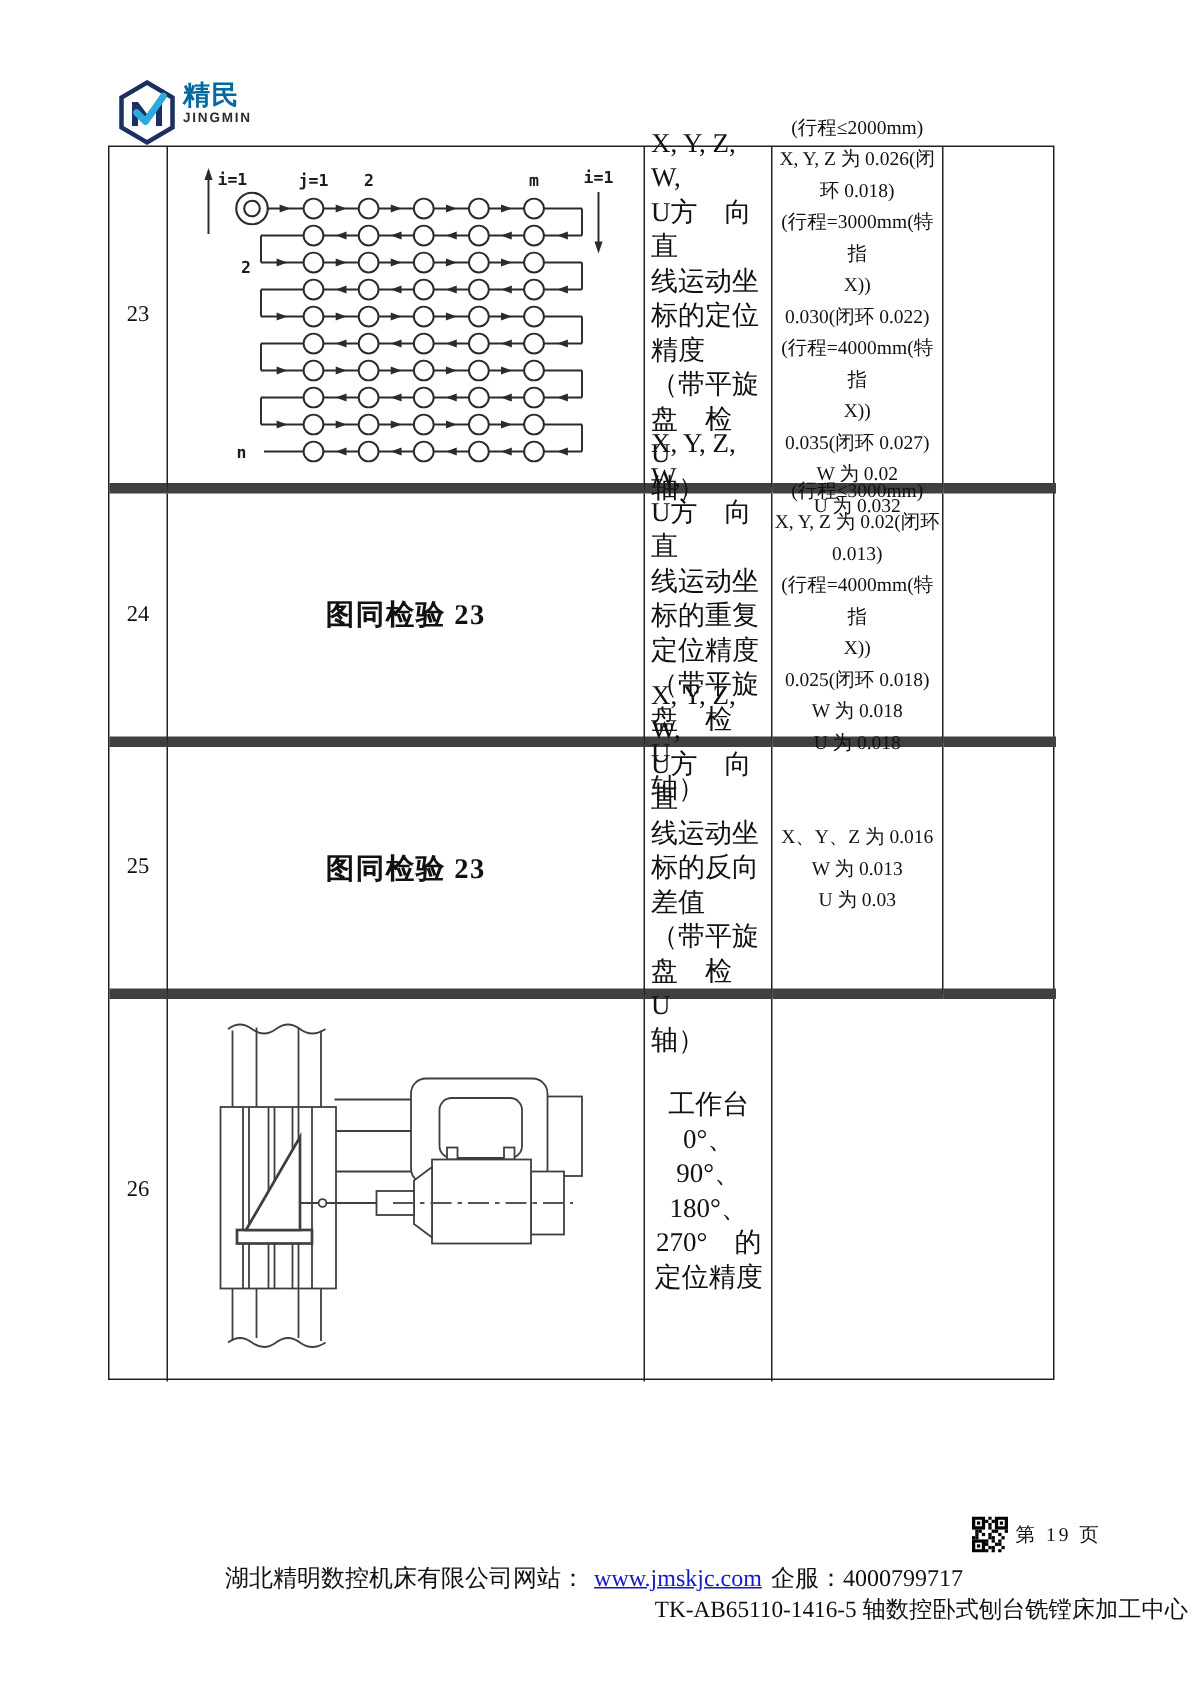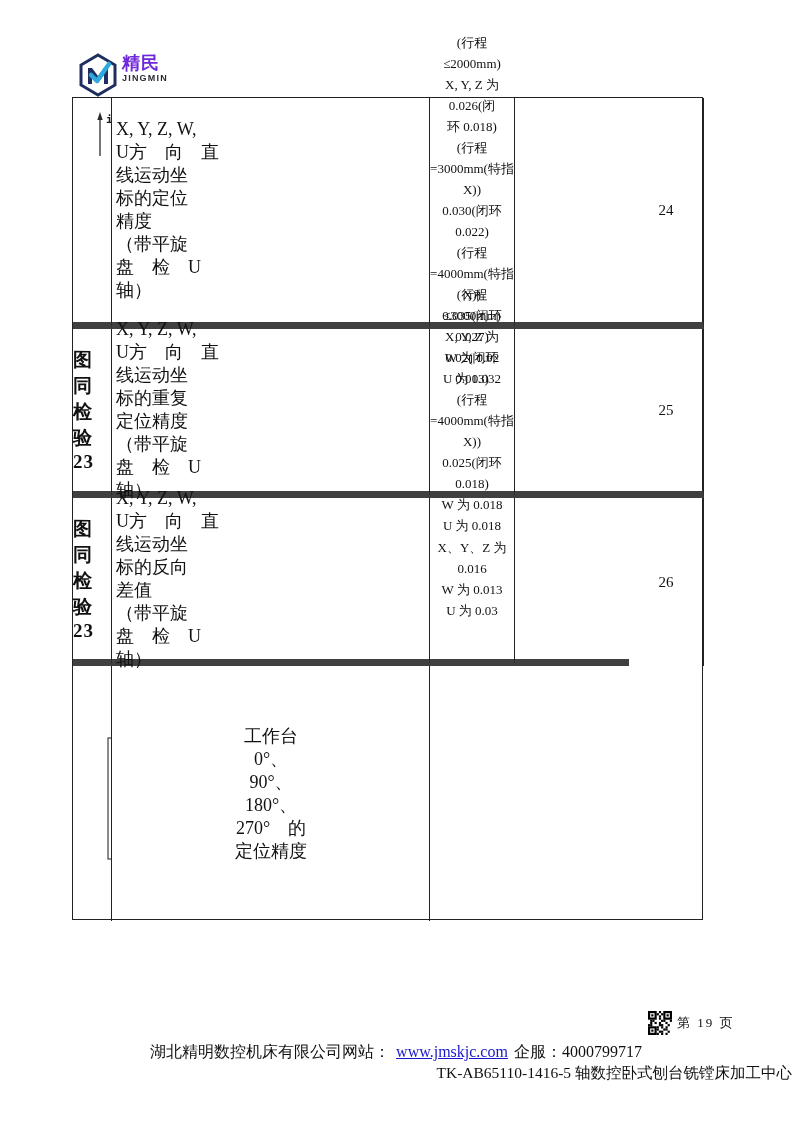--- a/index.html
+++ b/index.html
@@ -4,37 +4,37 @@
 <style>
   html,body{margin:0;padding:0;}
   body{
     width:800px;height:1131px;position:relative;background:#ffffff;
     font-family:"Liberation Serif","DejaVu Serif",serif;color:#111;
     overflow:hidden;
   }
   
   .logo{position:absolute;left:78px;top:53px;display:flex;align-items:flex-start;}
   .logo-text{margin-left:4px;}
-  .brand-cn{font-size:18px;font-weight:bold;color:#6d28d9;letter-spacing:1px;line-height:20px;font-family:"Liberation Sans","DejaVu Sans",sans-serif;}
+  .brand-cn{font-size:18px;font-weight:bold;color:#0369a1;letter-spacing:1px;line-height:20px;font-family:"Liberation Sans","DejaVu Sans",sans-serif;}
   .brand-en{font-size:9px;font-weight:bold;color:#2a2a33;letter-spacing:1.2px;line-height:10px;font-family:"Liberation Sans","DejaVu Sans",sans-serif;}
   
   .spec-table{
     position:absolute;left:72px;top:97px;width:631px;height:823px;
     display:grid;
     grid-template-columns:39px 318px 85px 114px 75px;
     grid-template-rows:231px 169px 168px 255px;
     border:1px solid #222;box-sizing:border-box;
   }
   .cell{border-right:1px solid #222;border-bottom:7px solid #404040;box-sizing:border-box;position:relative;}
   .cell.last-col{border-right:none;}
   .cell.last-row{border-bottom:none;}
   .no-cell{display:flex;align-items:center;justify-content:center;font-size:15px;}
   .diagram-cell{overflow:hidden;}
   .diagram-cell svg{position:absolute;left:0;top:0;}
-  .caption-cell{display:flex;align-items:center;justify-content:flex-start;}
+  .caption-cell{display:flex;align-items:center;justify-content:center;}
   .diagram-caption{font-size:19px;font-weight:bold;letter-spacing:1px;}
   .desc-cell{display:flex;align-items:center;}
   .desc{white-space:pre-line;font-size:18px;line-height:23px;padding:0 3px 0 4px;width:100%;}
   .vals-cell{display:flex;align-items:center;justify-content:center;}
   .vals{white-space:pre-line;font-size:13px;line-height:21px;text-align:center;width:100%;}
   .serp-label{font:bold 11px "DejaVu Sans Mono","Liberation Mono",monospace;fill:#1d1d1d;}
   
   .footer-line1{position:absolute;left:0;top:1042px;width:792px;text-align:center;font-size:16px;}
   .footer-line1 .website{color:#1717c9;text-decoration:underline;cursor:pointer;margin:0 6px;}
   .footer-line2{position:absolute;left:0;top:1063px;width:792px;text-align:right;font-size:15.5px;}
@@ -51,20 +51,21 @@
     <polyline points="13,22 19,28 31,11" fill="none" stroke="#2ea9dc" stroke-width="4.5" stroke-linecap="round" stroke-linejoin="round"></polyline>
   </svg>
   <div class="logo-text">
     <div class="brand-cn">精民</div>
     <div class="brand-en">JINGMIN</div>
   </div>
 </div>
 
 <div class="spec-table">
 
+  <div class="cell no-cell">23</div>
   <div class="cell diagram-cell">
     <svg id="serp" width="318" height="230" viewBox="0 0 318 230">
       <g id="serp-draw">
           <line x1="56" y1="41" x2="276" y2="41" stroke="#2b2b2b" stroke-width="1.3"></line>
           <line x1="276" y1="41" x2="276" y2="59" stroke="#2b2b2b" stroke-width="1.3"></line>
           <line x1="62" y1="59" x2="276" y2="59" stroke="#2b2b2b" stroke-width="1.3"></line>
           <line x1="62" y1="59" x2="62" y2="77" stroke="#2b2b2b" stroke-width="1.3"></line>
           <line x1="62" y1="77" x2="276" y2="77" stroke="#2b2b2b" stroke-width="1.3"></line>
           <line x1="276" y1="77" x2="276" y2="95" stroke="#2b2b2b" stroke-width="1.3"></line>
           <line x1="62" y1="95" x2="276" y2="95" stroke="#2b2b2b" stroke-width="1.3"></line>

